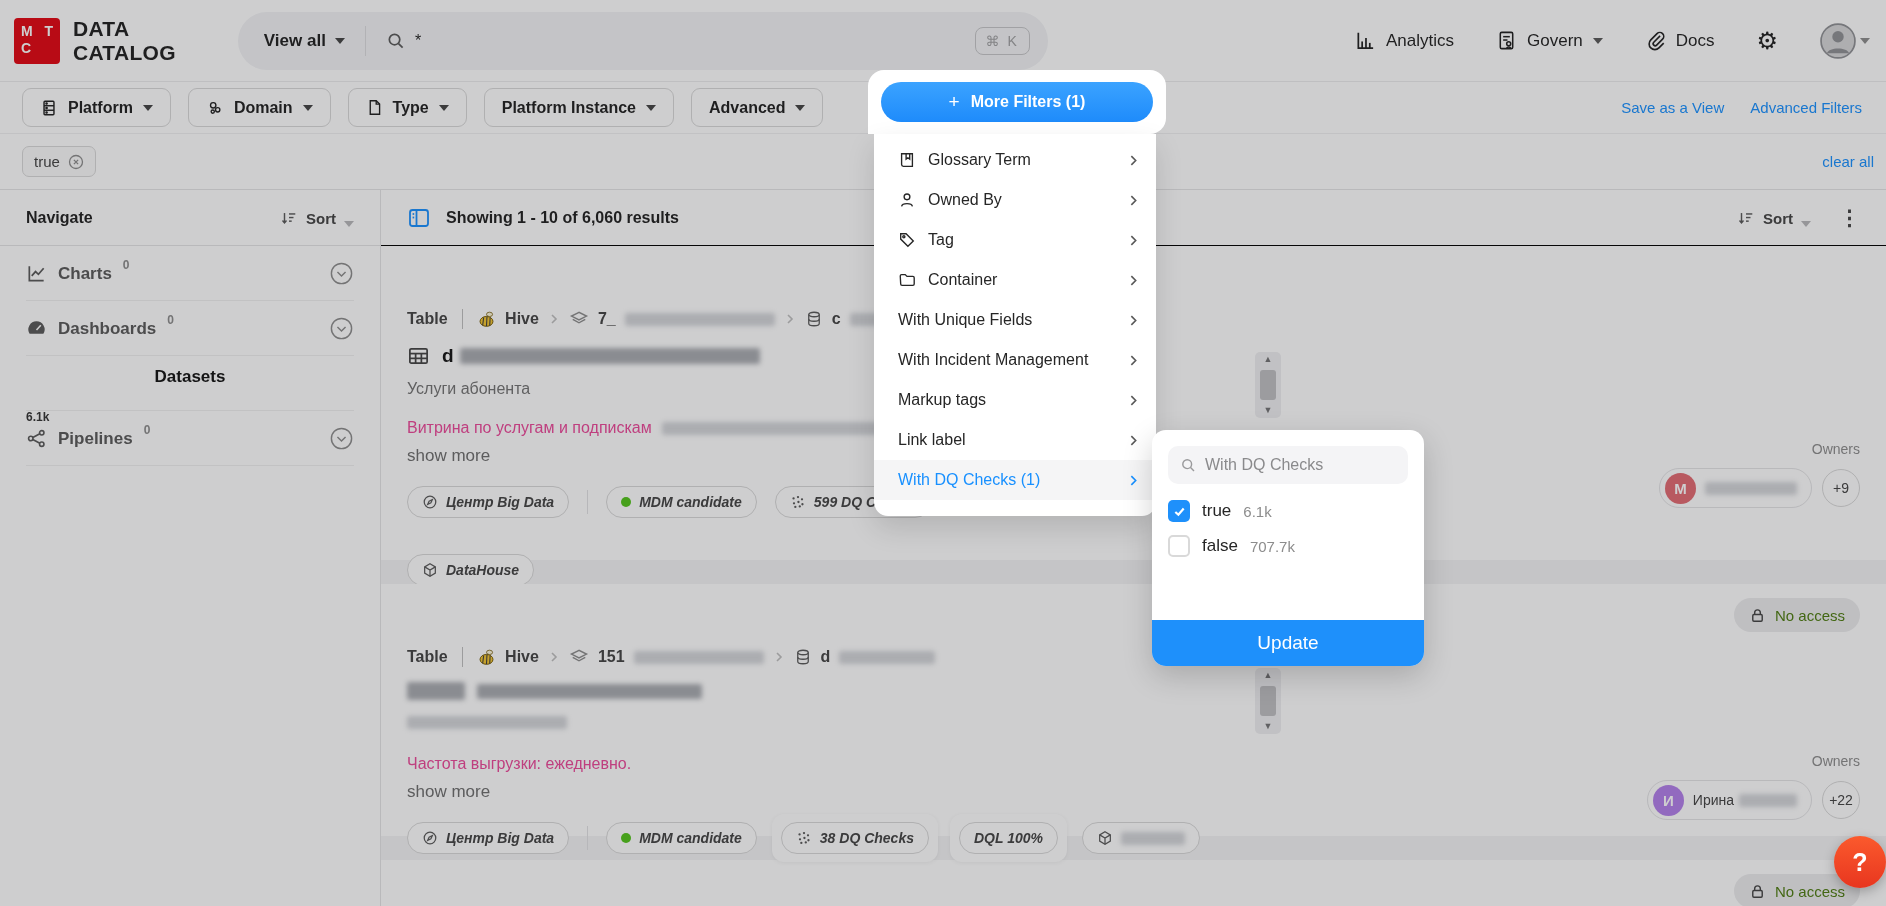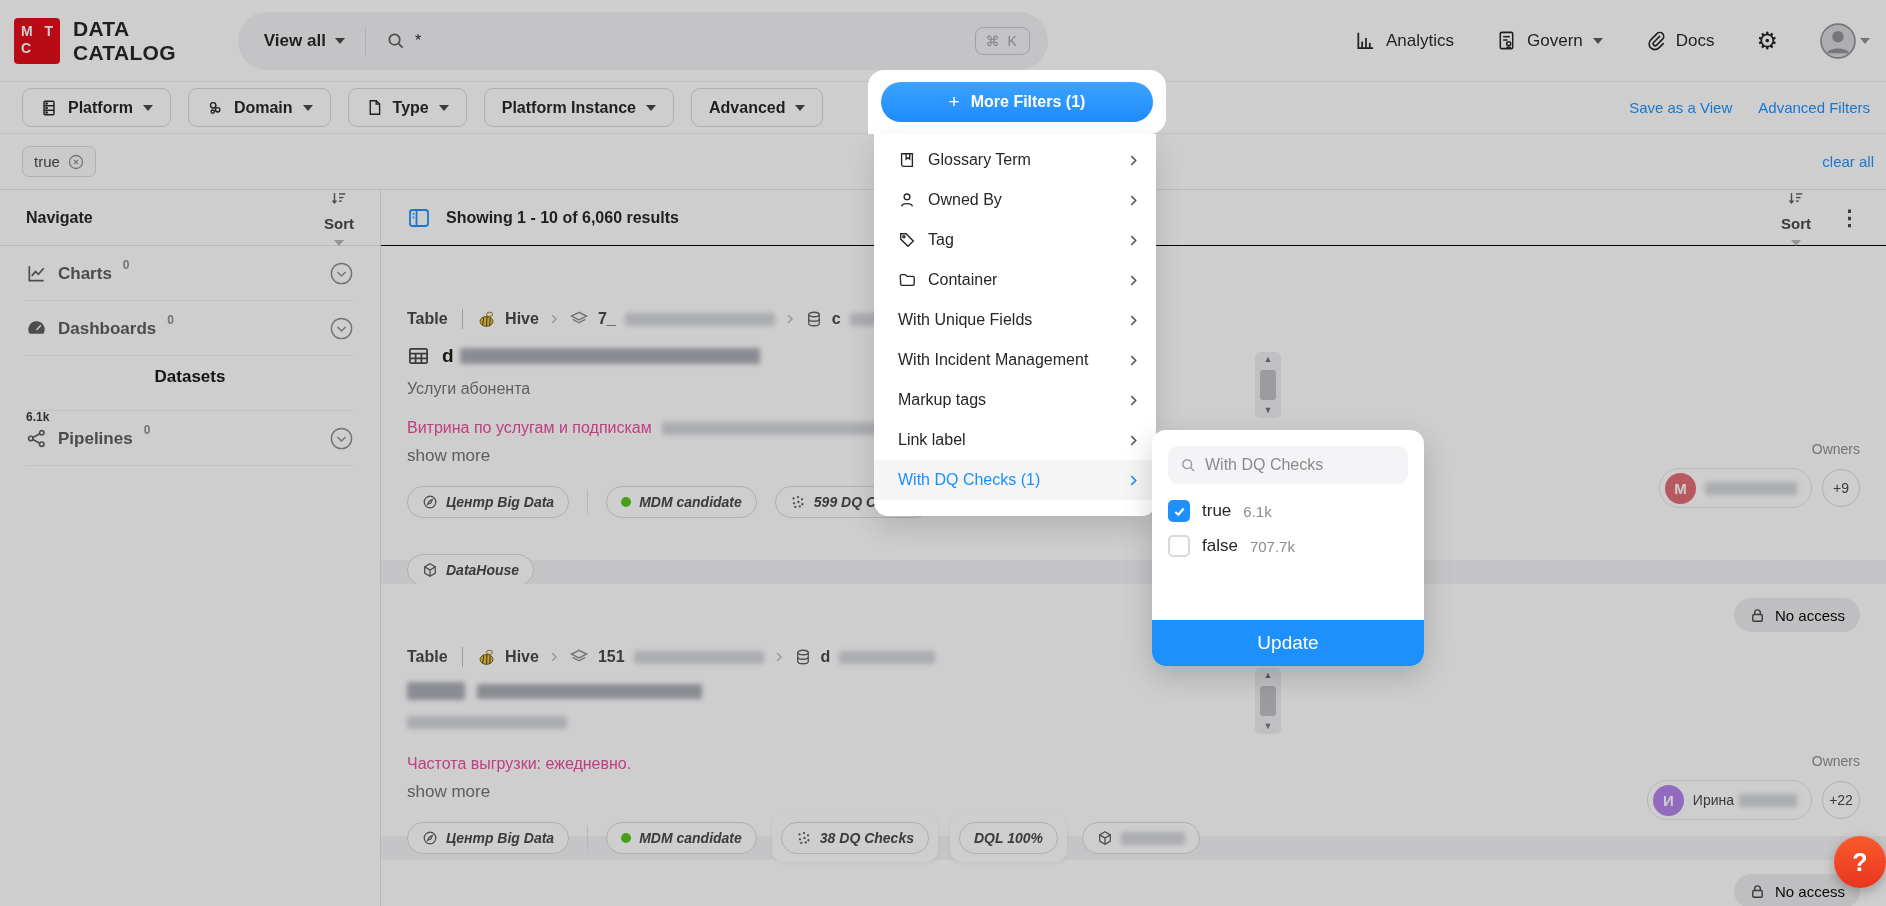--- a/index.html
+++ b/index.html
@@ -19,35 +19,35 @@
   .hsep { width:1px; height:30px; background:#dcdcde; margin:0 20px; }
   .searchbox { display:flex; align-items:center; gap:10px; flex:1; color:#1f1f1f; font-size:16px; }
   .kbd { border:1px solid #c6c6c8; color:#a0a0a2; border-radius:8px; padding:5px 10px; font-size:14px; letter-spacing:2px; background:transparent; }
   .hdr-right { margin-left:auto; display:flex; align-items:center; gap:42px; font-size:17px; color:#1f1f1f; }
   .hnav { display:flex; align-items:center; gap:10px; cursor:pointer; font-weight:500; }
   .gear { font-size:24px; line-height:1; cursor:pointer; }
   .avatarwrap { display:flex; align-items:center; gap:4px; cursor:pointer; }
   .caret { width:10px; height:6px; }
 
   
-  .fbar { background:#fff; height:52px; display:flex; align-items:center; gap:17px; padding:0 16px 0 22px; border-bottom:1px solid #f0f0f1; position:relative; z-index:1; }
+  .fbar { background:#fff; height:52px; display:flex; align-items:center; gap:17px; padding:0 24px 0 22px; border-bottom:1px solid #f0f0f1; position:relative; z-index:1; }
   .fbtn { height:39px; border:1px solid #d9d9d9; border-radius:9px; background:#fff; display:flex; align-items:center; gap:10px; padding:0 17px; font-weight:bold; font-size:16px; color:#1f1f1f; cursor:pointer; }
   .flinks { margin-left:auto; display:flex; gap:26px; }
   .flink { color:#1890ff; font-size:15px; cursor:pointer; }
 
   .chiprow { background:#fff; height:56px; display:flex; align-items:center; padding:0 12px 0 22px; border-bottom:1px solid #e4e4e6; position:relative; z-index:1; }
   .chip-true { border:1px solid #d9d9d9; background:#fafafa; border-radius:7px; padding:6px 11px; display:flex; align-items:center; gap:8px; font-size:15px; color:#434343; }
   .clear { margin-left:auto; color:#1890ff; font-size:15px; cursor:pointer; }
 
   
   .content { display:flex; height:716px; background:#f4f4f5; position:relative; z-index:1; }
   .sidebar { width:381px; background:#fff; border-right:1px solid #e4e4e6; }
   .side-hd { height:56px; display:flex; align-items:center; padding:0 26px; border-bottom:1px solid #e4e4e6; }
   .side-title { font-weight:bold; font-size:16px; color:#1f1f1f; }
-  .sortw { margin-left:auto; display:flex; align-items:center; gap:8px; color:#434343; font-weight:bold; font-size:15px; cursor:pointer;flex-direction:column; }
+  .sortw { margin-left:auto; display:flex; align-items:flex-end; gap:8px; color:#434343; font-weight:bold; font-size:15px; cursor:pointer; }
   .sortw .caret path { fill:#b8b8ba; }
   .side-item { height:55px; display:flex; align-items:center; gap:11px; padding:0 26px; color:#595959; font-size:17px; font-weight:bold; position:relative; cursor:pointer; }
   .side-item::after { content:''; position:absolute; left:26px; right:26px; bottom:0; height:1px; background:#f0f0f0; }
   .side-item .count { font-size:12px; color:#8c8c8c; font-weight:bold; align-self:flex-start; margin-top:12px; }
   .side-item.active { color:#111;flex-direction:column; }
   .side-item.active .count { color:#333; }
   .cc { margin-left:auto; }
 
   .main { flex:1; position:relative; background:#f4f4f5; overflow:hidden; }
   .results-hd { height:56px; background:#fff; display:flex; align-items:center; gap:15px; padding:0 26px; border-bottom:1px solid #000000; }
@@ -72,21 +72,21 @@
   .brk { flex-basis:100%; height:0; }
   .spot { position:relative; z-index:55; background:#fff; border-radius:12px; padding:8px 9px; margin:-8px -3px; box-shadow:0 1px 4px rgba(0,0,0,.06); }
 
   .ownersbar { position:absolute; right:26px; display:flex; flex-direction:column; align-items:flex-end; gap:11px; }
   .owners-lbl { color:#8c8c8c; font-size:14px; }
   .ownersrow { display:flex; align-items:center; gap:10px; }
   .owner-pill { height:40px; border:1px solid #e4e4e6; border-radius:20px; display:flex; align-items:center; gap:9px; padding:4px 14px 4px 5px; background:#fff; cursor:pointer; }
   .ava { width:31px; height:31px; border-radius:50%; color:#fff; font-size:15px; font-weight:bold; display:flex; align-items:center; justify-content:center; }
   .plus-circle { width:38px; height:38px; border-radius:50%; border:1px solid #d9d9d9; display:flex; align-items:center; justify-content:center; font-size:14px; color:#434343; background:#fff; cursor:pointer; }
   .owner-name { font-size:14px; color:#434343; display:flex; align-items:center; gap:5px; }
-  .noaccess { position:absolute; right:26px; top:14px; height:34px; background:#ececee; border-radius:17px; display:flex; align-items:center; gap:9px; padding:0 15px; font-size:15px; color:#000000; }
+  .noaccess { position:absolute; right:26px; top:14px; height:34px; background:#ececee; border-radius:17px; display:flex; align-items:center; gap:9px; padding:0 15px; font-size:15px; color:#4d7c0f; }
 
   
   .rd { display:inline-block; height:13px; border-radius:2px; background:#a7abb2; opacity:.5; filter:blur(2.5px); vertical-align:middle; }
   .rd-dark { background:#70747c; opacity:.6; height:16px; }
 
   .scrollw { position:absolute; width:26px; height:66px; background:#efeff1; border-radius:5px; display:flex; flex-direction:column; align-items:center; justify-content:space-between; padding:3px 0; z-index:1; }
   .scrollw .arr { font-size:9px; color:#737375; line-height:1; }
   .scrollw .thumb { width:16px; height:30px; background:#bfbfc2; border-radius:3px; }
 
   

